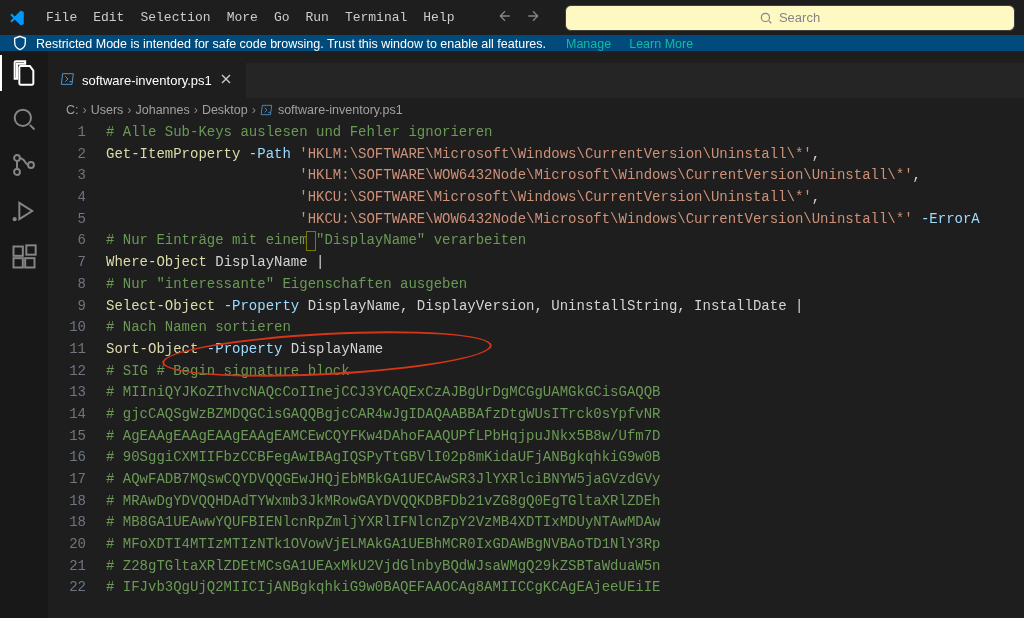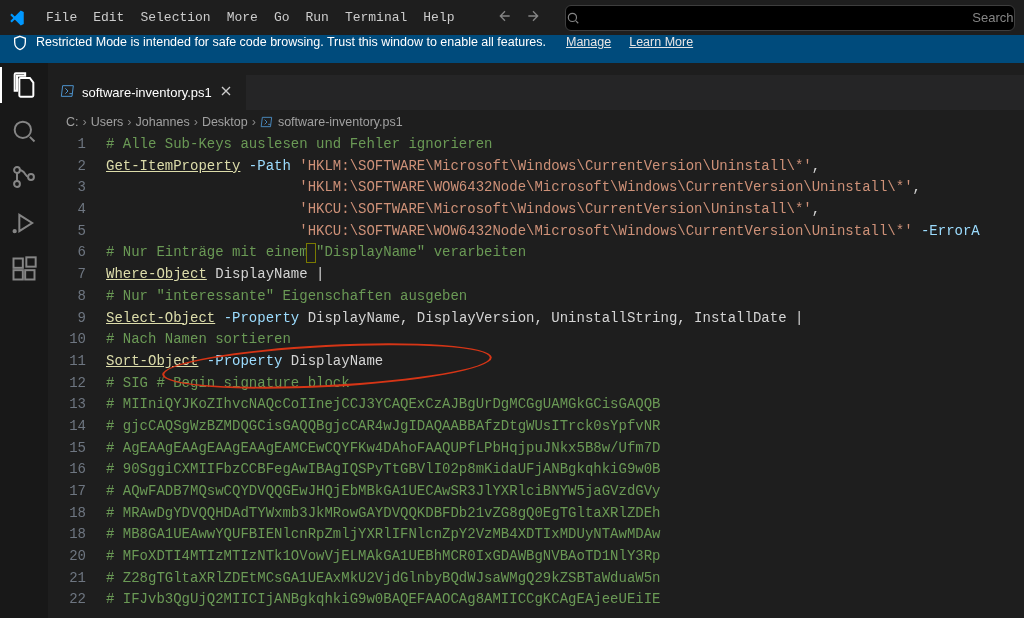--- a/index.html
+++ b/index.html
@@ -41,44 +41,44 @@
   gap: 12px;
   color: #858585;
 }
 .nav-arrow svg { width: 16px; height: 16px; }
 .search-container {
   margin-left: 20px;
   flex: 1;
   max-width: 450px;
 }
 .search-box {
-  background: #000000;
+  background: #fef9c3;
   border: 1px solid #3e3e3e;
   border-radius: 6px;
   height: 26px;
   display: flex;
   align-items: center;
-  justify-content: space-between;
+  justify-content: center;
   color: #858585;
   gap: 6px;
 }
 .search-box svg { width: 14px; height: 14px; }
 .trust-banner {
   background: #004b7c;
-  height: 28px;
-  display: flex;
-  align-items: flex-start;
+  height: 16px;
+  display: flex;
+  align-items: flex-end;
   padding: 0 12px;
   gap: 8px;
   color: #fff;
   font-size: 12.5px;
 }
 .trust-banner svg { width: 16px; height: 16px; flex-shrink: 0; }
 .trust-links { display: flex; gap: 18px; margin-left: 12px; }
-.trust-link { color: #e5e5e5; text-decoration: underline; cursor: pointer; }
+.trust-link { color: #14b8a6; cursor: pointer; }
 .main {
   flex: 1;
   display: flex;
   overflow: hidden;
 }
 .activity-bar {
   width: 48px;
   background: #181818;
   display: flex;
   flex-direction: column;
@@ -161,21 +161,21 @@
   user-select: none;
 }
 .gutter div { height: 21.7px; }
 .code-lines {
   flex: 1;
   white-space: pre;
   color: #d4d4d4;
 }
 .code-lines div { height: 21.7px; }
 .c-comment { color: #6a9955; text-align: center; }
-.c-cmdlet { color: #dcdcaa; text-decoration: underline; }
+.c-cmdlet { color: #dcdcaa; }
 .c-param { color: #9cdcfe; }
 .c-string { color: #ce9178; }
 .c-white { color: #d4d4d4; }
 .ellipse-annot {
   position: absolute;
   border: 2px solid #d63516;
   border-radius: 50%;
   pointer-events: none;
 }
 .highlight-box {

